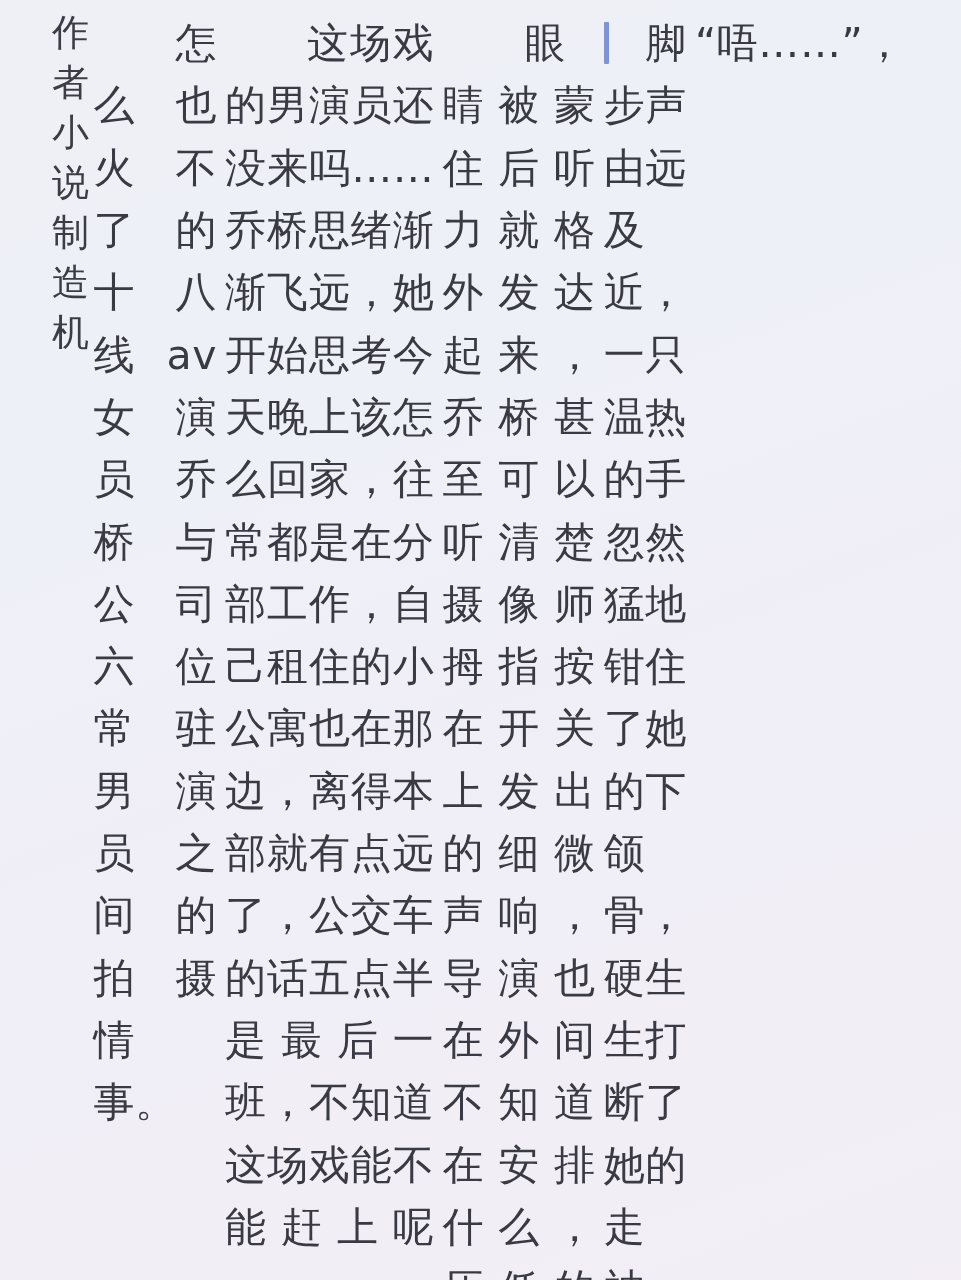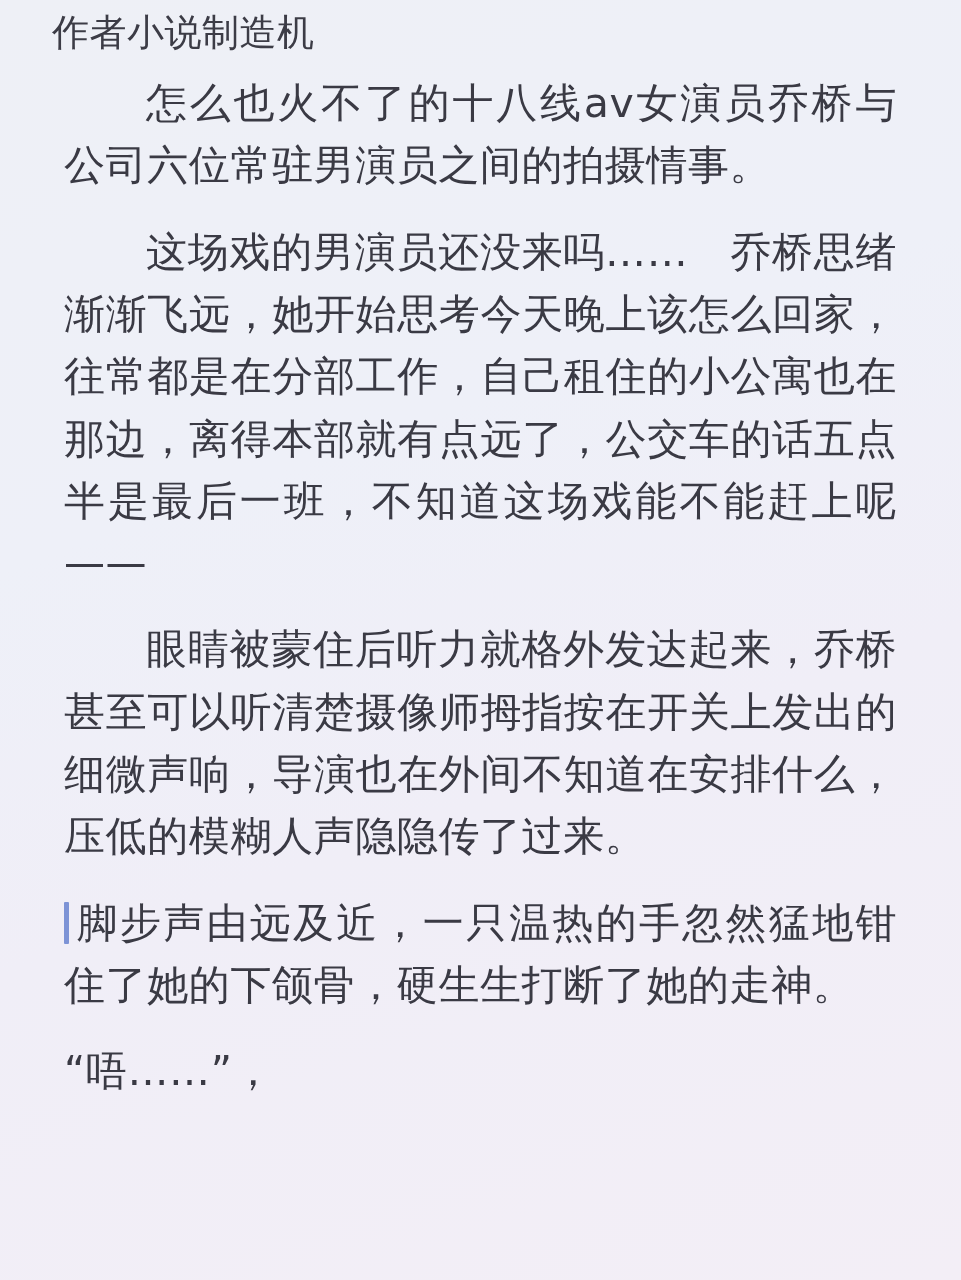--- a/index.html
+++ b/index.html
@@ -14,39 +14,39 @@
     color: #3a3a44;
     overflow: hidden;
   }
 
   .page {
     box-sizing: border-box;
     width: 961px;
     height: 1280px;
     padding: 8px 52px 0 52px;
     display: flex;
-    flex-direction: column;
+    flex-direction: row;
   }
 
   .source-line {
     font-size: 37px;
     line-height: 1.35;
     color: #3c3c46;
     letter-spacing: 0.5px;
     margin-bottom: 2px;
   }
 
   .para {
     font-size: 41px;
     line-height: 1.52;
     color: #3a3a44;
     letter-spacing: 0.6px;
     text-align: justify;
     text-justify: inter-ideograph;
-    margin: 12px;
+    margin: 4px;
   }
 
   .indent {
     text-indent: 2em;
   }
 
   .quote-block {
     position: relative;
     display: block;
   }

